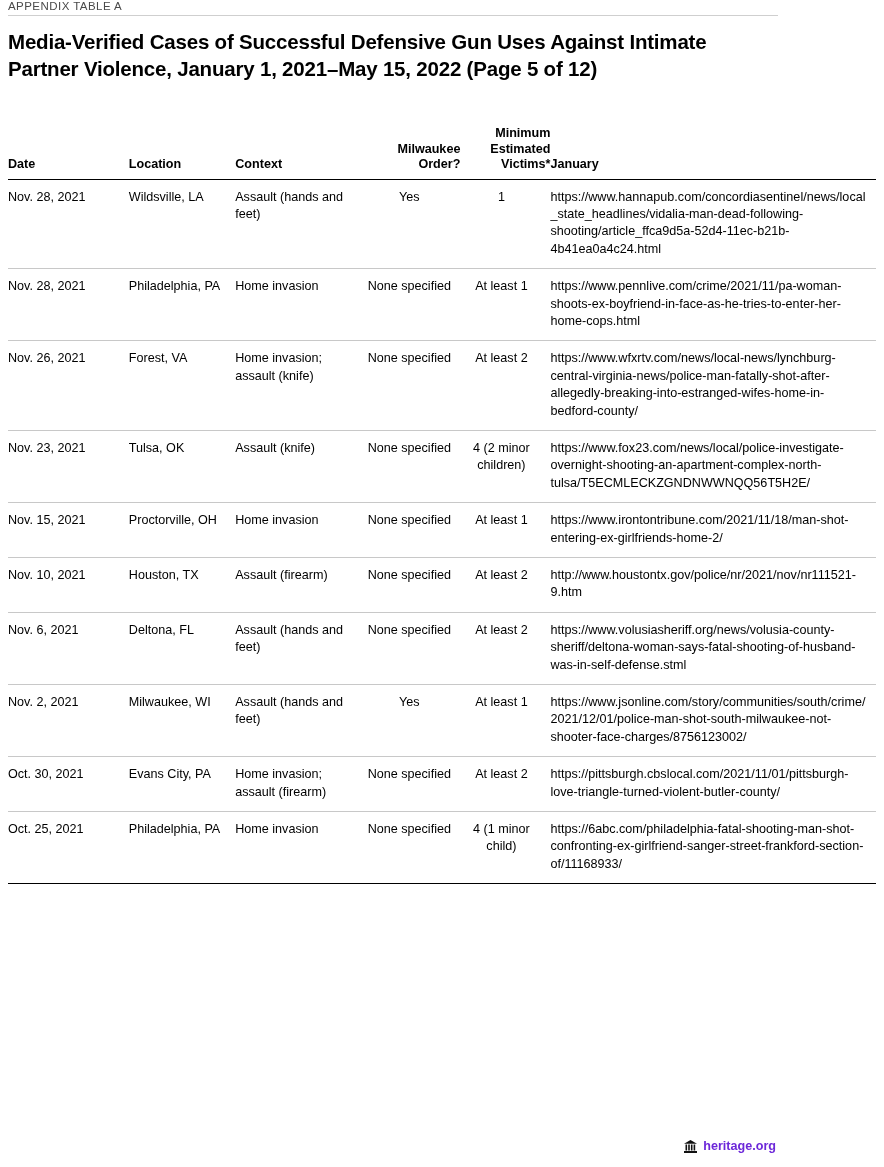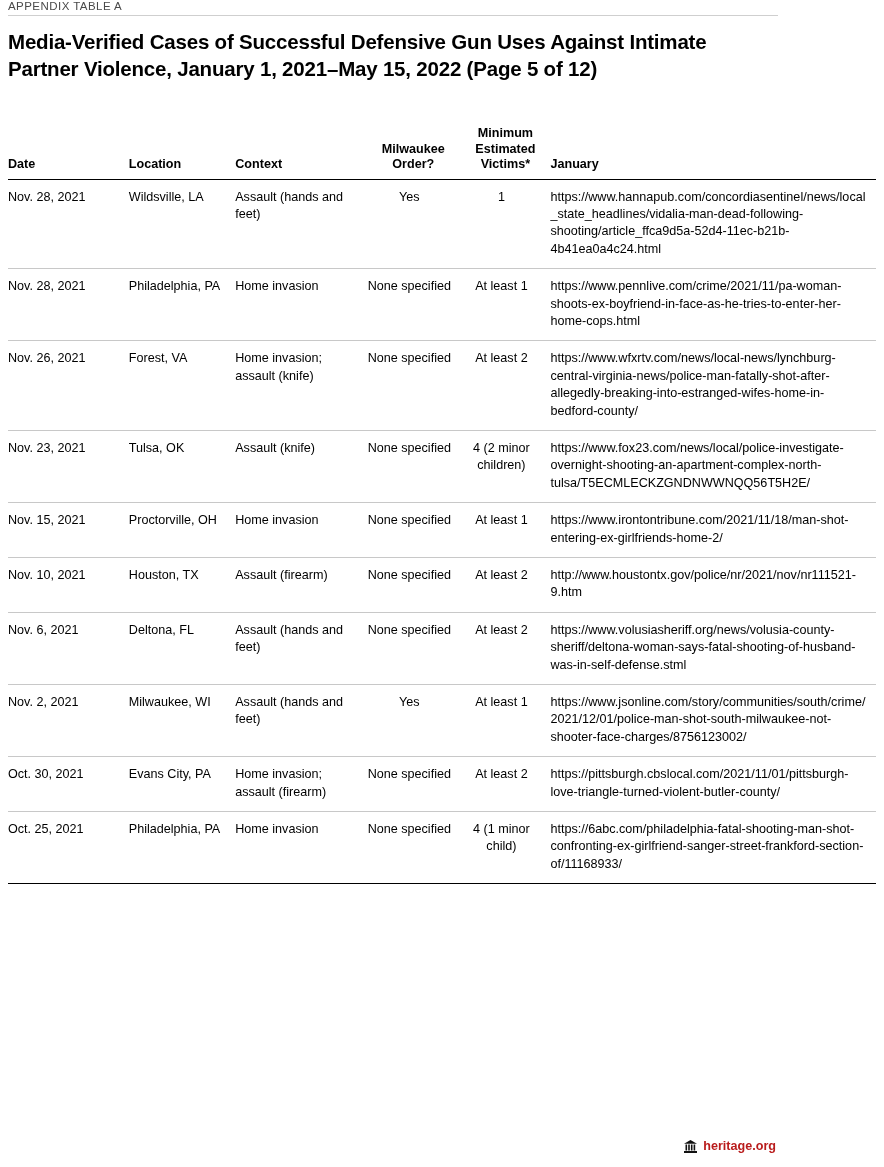--- a/index.html
+++ b/index.html
@@ -51,21 +51,21 @@
   table.data thead th {
     font-size: 12.6px;
     font-weight: 700;
     line-height: 15.5px;
     text-align: left;
     vertical-align: bottom;
     padding: 0 8px 6px 0;
     border-bottom: 1.3px solid #000;
   }
   table.data thead th.center {
-    text-align: center;
+    text-align: right;
     padding-right: 0;
   }
   table.data tbody td {
     font-size: 12.6px;
     line-height: 17.4px;
     vertical-align: top;
     padding: 9px 8px 10px 0;
     border-bottom: 1px solid #c8c8c8;
     word-wrap: break-word;
     overflow-wrap: break-word;
@@ -88,21 +88,21 @@
   }
   .footer {
     position: absolute;
     right: 12px;
     bottom: 14px;
     display: flex;
     align-items: center;
     gap: 6px;
     font-size: 12.6px;
     font-weight: 700;
-    color: #b91c1c;
+    color: #6d28d9;
   }
   .footer .mark {
     display: inline-block;
     width: 13px;
     height: 13px;
     position: relative;
   }
   .footer .mark svg { display: block; }
 </style>
 </head>

